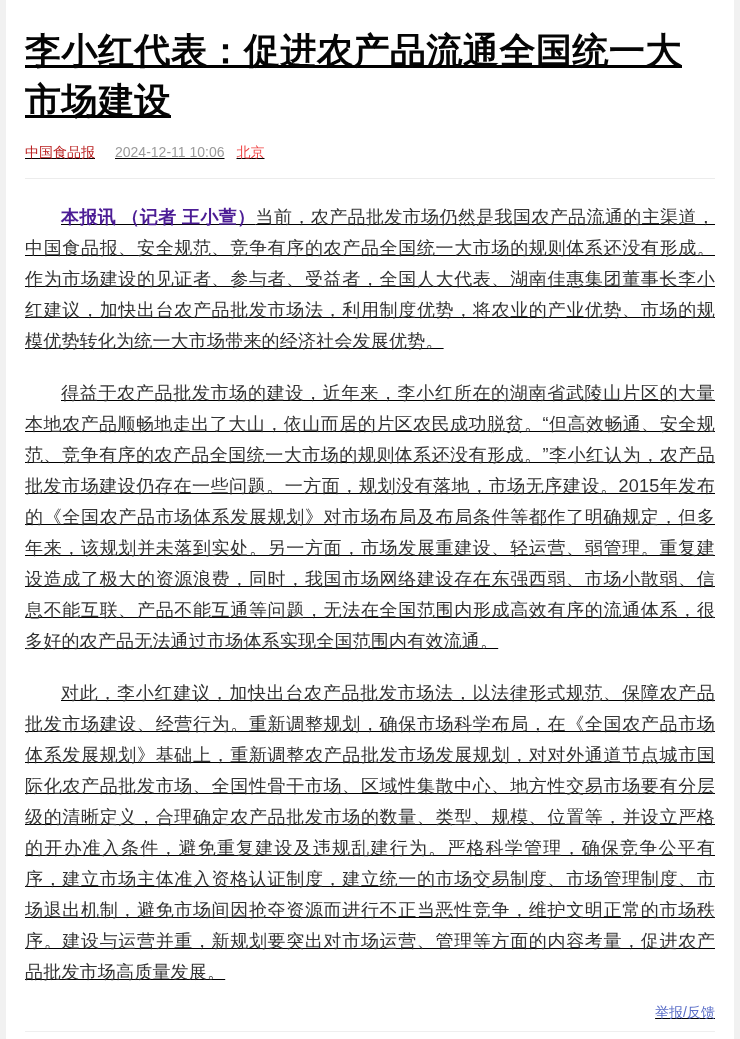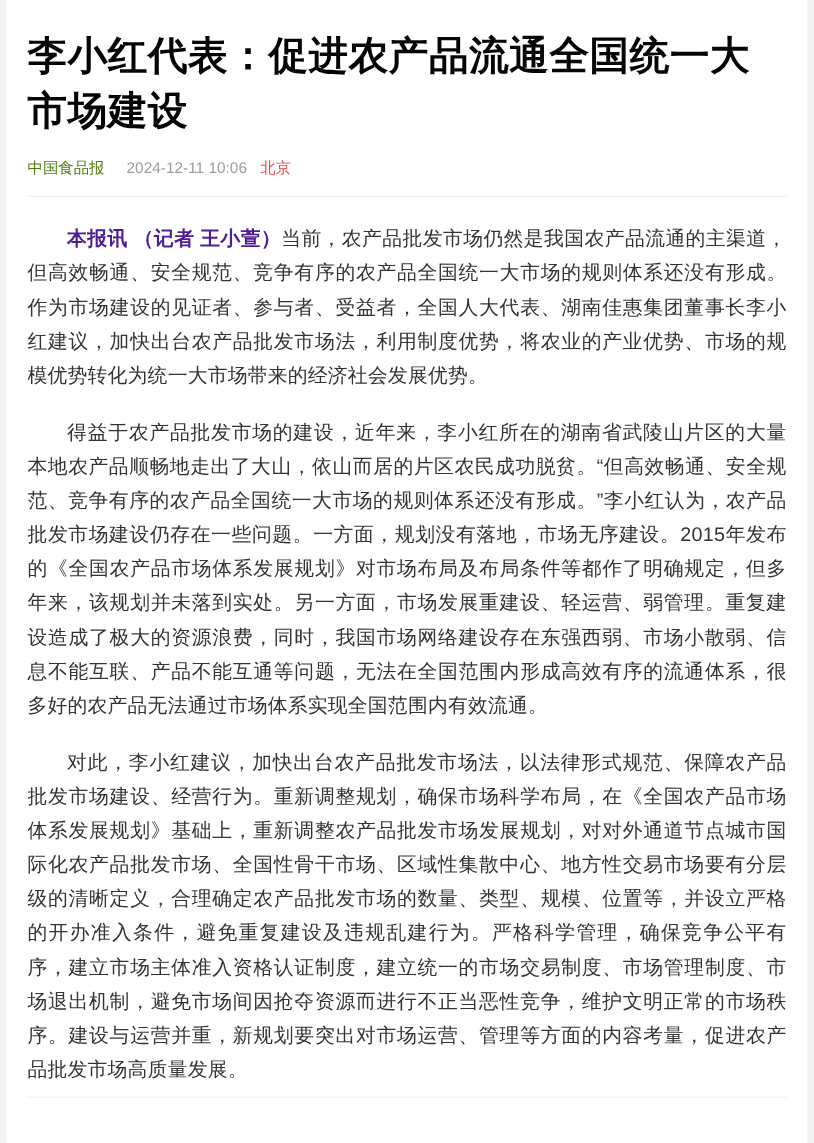--- a/index.html
+++ b/index.html
@@ -10,35 +10,36 @@
     width: 740px;
     height: 1039px;
     overflow: hidden;
   }
   .card {
     width: 728px;
     height: 1039px;
     margin: 0 auto;
     background: #ffffff;
     padding: 26px 19px 0 19px;
+    text-decoration: underline;
   }
   .title {
     font-size: 36px;
     line-height: 50px;
     font-weight: 700;
     color: #050505;
     letter-spacing: 0.5px;
   }
   .meta {
     margin-top: 17px;
     font-size: 14px;
     line-height: 18px;
     white-space: nowrap;
   }
-  .meta .source { color: #4d7c0f; margin-right: 20px; }
+  .meta .source { color: #b91c1c; margin-right: 20px; }
   .meta .datetime { color: #9b9b9b; margin-right: 12px; }
   .meta .location { color: #ef4444; }
   .divider {
     border: none;
     border-top: 1px solid #ececec;
     margin-top: 17px;
   }
   .article { padding-top: 2px; }
   .article p {
     font-size: 18px;
@@ -74,23 +75,26 @@
 
   <h1 class="title">李小红代表：促进农产品流通全国统一大市场建设</h1>
 
   <div class="meta">
     <span class="source">中国食品报</span><span class="datetime">2024-12-11 10:06</span><span class="location">北京</span>
   </div>
 
   <hr class="divider">
 
   <div class="article">
-    <p><b>本报讯 （记者 王小萱）</b><span>当前，农产品批发市场仍然是我国农产品流通的主渠道，但高效畅通、安全规范、竞争有序的农产品全国统一大市场的规则体系还没有形成。作为市场建设的见证者、参与者、受益者，全国人大代表、湖南佳惠集团董事长李小红建议，加快出台农产品批发市场法，利用制度优势，将农业的产业优势、市场的规模优势转化为统一大市场带来的经济社会发展优势。</span></p>
+    <p><b>本报讯 （记者 王小萱）</b><span>当前，农产品批发市场仍然是我国农产品流通的主渠道，中国食品报、安全规范、竞争有序的农产品全国统一大市场的规则体系还没有形成。作为市场建设的见证者、参与者、受益者，全国人大代表、湖南佳惠集团董事长李小红建议，加快出台农产品批发市场法，利用制度优势，将农业的产业优势、市场的规模优势转化为统一大市场带来的经济社会发展优势。</span></p>
 
     <p><span>得益于农产品批发市场的建设，近年来，李小红所在的湖南省武陵山片区的大量本地农产品顺畅地走出了大山，依山而居的片区农民成功脱贫。“但高效畅通、安全规范、竞争有序的农产品全国统一大市场的规则体系还没有形成。”李小红认为，农产品批发市场建设仍存在一些问题。一方面，规划没有落地，市场无序建设。2015年发布的《全国农产品市场体系发展规划》对市场布局及布局条件等都作了明确规定，但多年来，该规划并未落到实处。另一方面，市场发展重建设、轻运营、弱管理。重复建设造成了极大的资源浪费，同时，我国市场网络建设存在东强西弱、市场小散弱、信息不能互联、产品不能互通等问题，无法在全国范围内形成高效有序的流通体系，很多好的农产品无法通过市场体系实现全国范围内有效流通。</span></p>
 
     <p><span>对此，李小红建议，加快出台农产品批发市场法，以法律形式规范、保障农产品批发市场建设、经营行为。重新调整规划，确保市场科学布局，在《全国农产品市场体系发展规划》基础上，重新调整农产品批发市场发展规划，对对外通道节点城市国际化农产品批发市场、全国性骨干市场、区域性集散中心、地方性交易市场要有分层级的清晰定义，合理确定农产品批发市场的数量、类型、规模、位置等，并设立严格的开办准入条件，避免重复建设及违规乱建行为。严格科学管理，确保竞争公平有序，建立市场主体准入资格认证制度，建立统一的市场交易制度、市场管理制度、市场退出机制，避免市场间因抢夺资源而进行不正当恶性竞争，维护文明正常的市场秩序。建设与运营并重，新规划要突出对市场运营、管理等方面的内容考量，促进农产品批发市场高质量发展。</span></p>
   </div>
 
+  <div class="footer-row">
+    <a class="report-link">举报/反馈</a>
+  </div>
 
   <hr class="bottom-divider">
 
 </div>
 
 </body></html>

